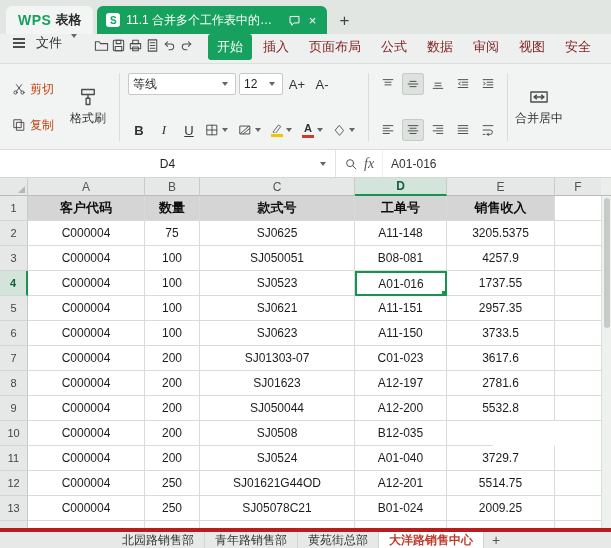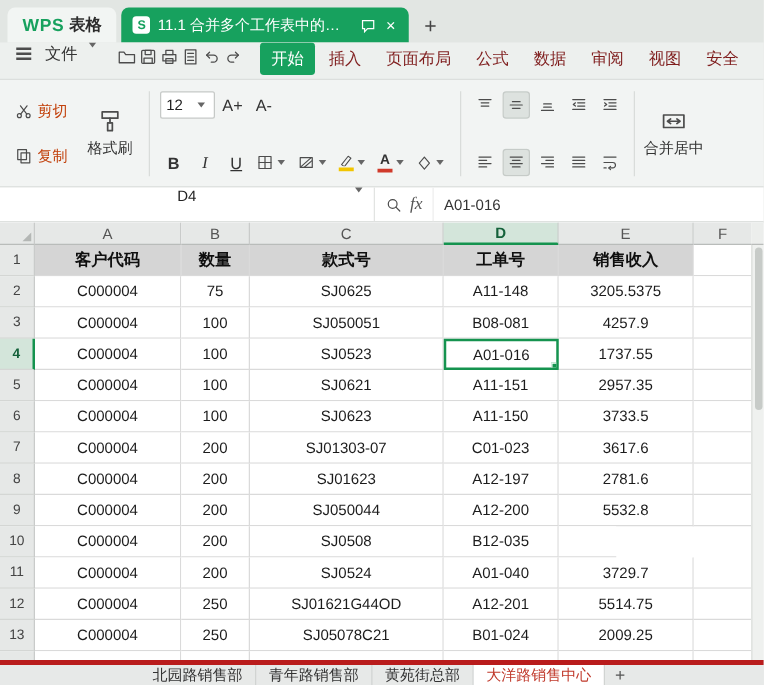--- a/index.html
+++ b/index.html
@@ -59,21 +59,21 @@
   .i{font-style:italic;font-family:"Liberation Serif",serif}
   .u{text-decoration:underline}
   .color-stack{display:flex;flex-direction:column;align-items:center;line-height:1}
   .color-bar{width:12px;height:3px;margin-top:1px}
   .red-bar{background:#d03a2b}
   .yellow-bar{background:#f2c500}
   .mergegrp{display:flex;align-items:center}
 
   
   .fbar{position:absolute;top:150px;left:0;right:0;height:28px;background:#fff;border-bottom:1px solid #d4d7d5;display:flex;align-items:stretch}
-  .namebox{width:300px;border-right:1px solid #e2e4e2;display:flex;align-items:flex-start;justify-content:center;position:relative;font-size:12px;color:#222}
+  .namebox{width:336px;border-right:1px solid #e2e4e2;display:flex;align-items:center;justify-content:center;position:relative;font-size:12px;color:#222}
   .namebox .caret{position:absolute;right:6px}
   .fxbtns{display:flex;align-items:center;gap:6px;padding:0 8px;border-right:1px solid #eee}
   .fx{font-family:"Liberation Serif",serif;font-style:italic;font-size:14px;color:#555}
   .finput{flex:1;display:flex;align-items:center;padding-left:8px;font-size:12px;color:#333}
 
   
   .grid{position:absolute;top:178px;left:0;right:0;bottom:20px;background:#fff;overflow:hidden}
   .colheads{display:flex;height:18px}
   .corner{width:28px;height:100%;background:#e6e8e7;border-right:1px solid #c9cbca;border-bottom:1px solid #b9bcba;position:relative}
   .corner::after{content:"";position:absolute;right:2px;bottom:2px;border-left:7px solid transparent;border-bottom:7px solid #b4b7b5}
@@ -96,21 +96,21 @@
   .selcell{border:2px solid var(--selgreen);position:relative;z-index:2}
   .selcell::after{content:"";position:absolute;right:-4px;bottom:-4px;width:6px;height:6px;background:var(--selgreen);border:1px solid #fff;z-index:3}
   .vscroll{position:absolute;top:18px;right:0;width:10px;bottom:0;background:#eff1ef;border-left:1px solid #dcdedc}
   .vthumb{position:absolute;top:2px;left:1.5px;width:6px;height:130px;background:#c7cbc8;border-radius:3px}
 
   
   .sheetbar{position:absolute;left:0;right:0;bottom:0;height:20px;background:#e7e9e8;border-top:4px solid #b91c1c;display:flex;align-items:stretch;font-size:12px;overflow:hidden}
   .sheetnav{width:112px}
   .sheet-tabs{display:flex;align-items:stretch}
   .stab{display:flex;align-items:center;padding:0 10px;color:#333;border-right:1px solid #d1d4d2;white-space:nowrap}
-  .stab.active{background:#fff;color:var(--sheetred);font-weight:normal}
+  .stab.active{background:#fff;color:var(--sheetred);font-weight:bold}
   .addsheet{width:24px;display:flex;align-items:center;justify-content:center;color:#555;font-size:14px}
 </style>
 </head>
 <body>
 
 <div class="titlebar">
   <div class="app-tab">
     <span class="app-logo">WPS</span>
     <span class="app-name">表格</span>
   </div>
@@ -210,20 +210,24 @@
         <rect x="3" y="2" width="10" height="4"></rect>
         <path d="M8 6v3"></path>
         <rect x="6.5" y="9" width="3" height="5"></rect>
       </svg>
     <span>格式刷</span>
   </div>
   <div class="rsep"></div>
 
   <div class="fontgrp">
     <div class="frow">
+      <div class="combo font">
+        <span>等线</span>
+        <div class="caret"></div>
+      </div>
       <div class="combo size">
         <span>12</span>
         <div class="caret"></div>
       </div>
       <div class="tbtn">A+</div>
       <div class="tbtn">A-</div>
     </div>
     <div class="frow">
       <div class="tbtn b">B</div>
       <div class="tbtn i">I</div>

